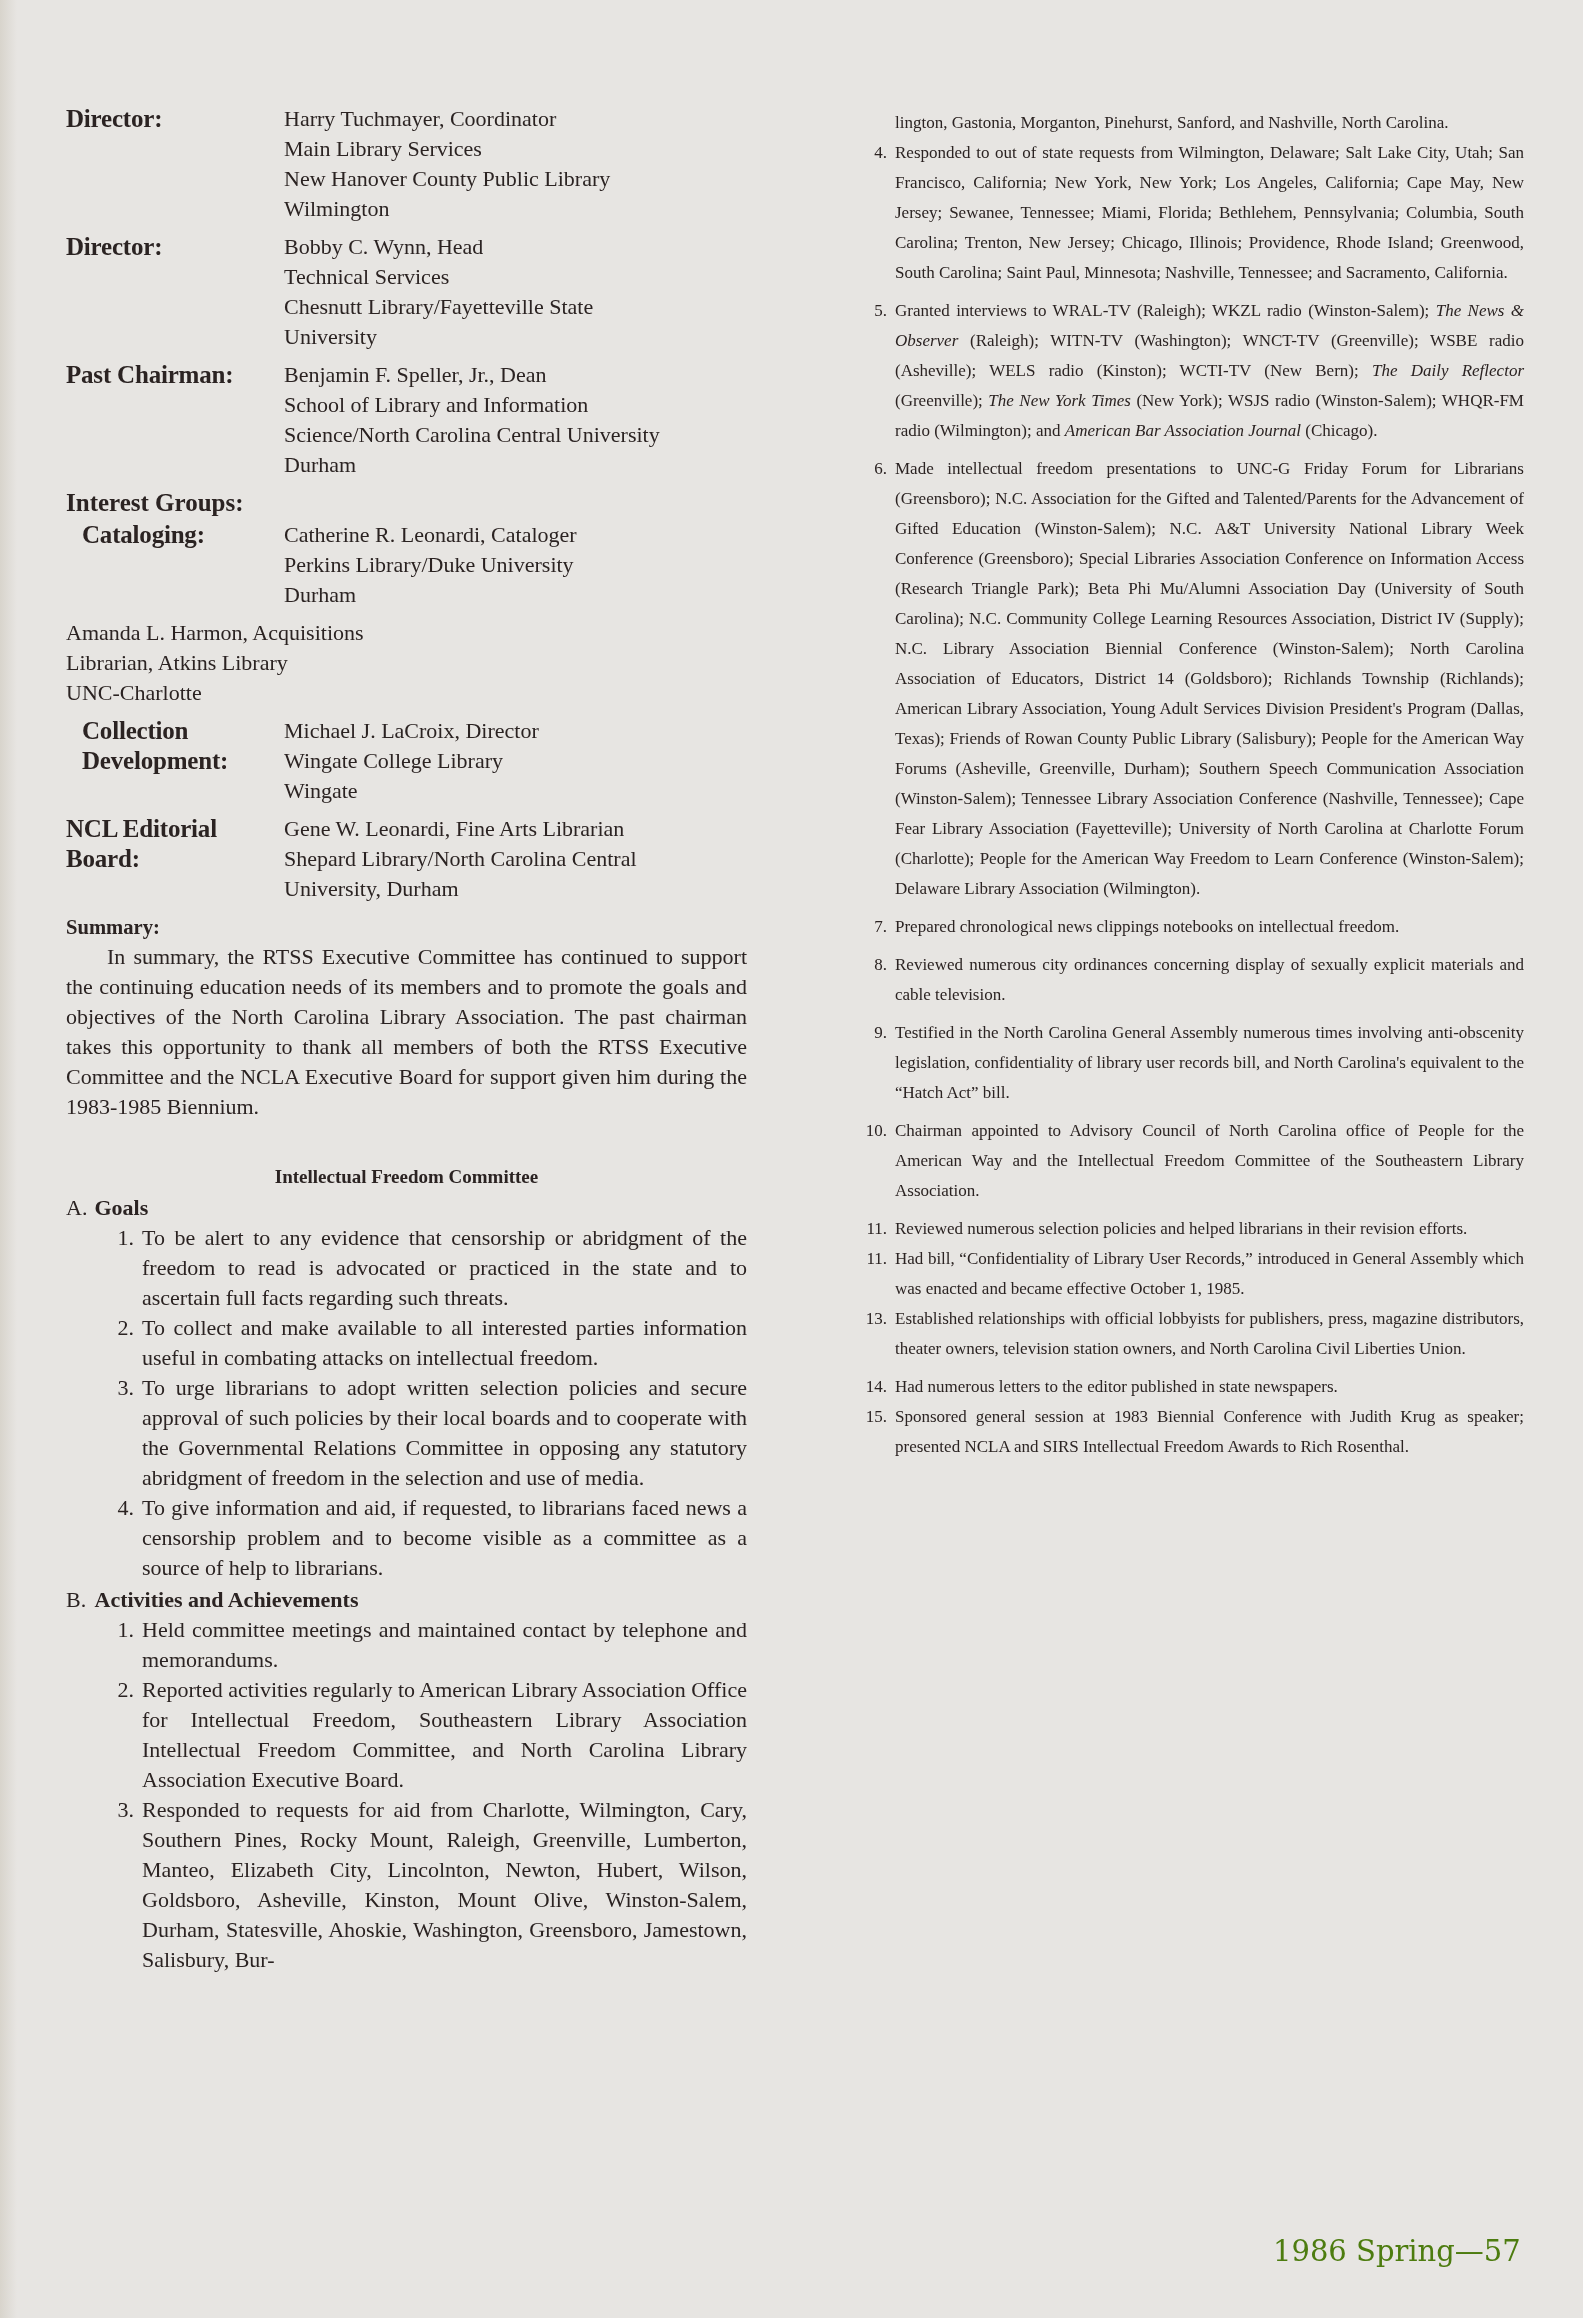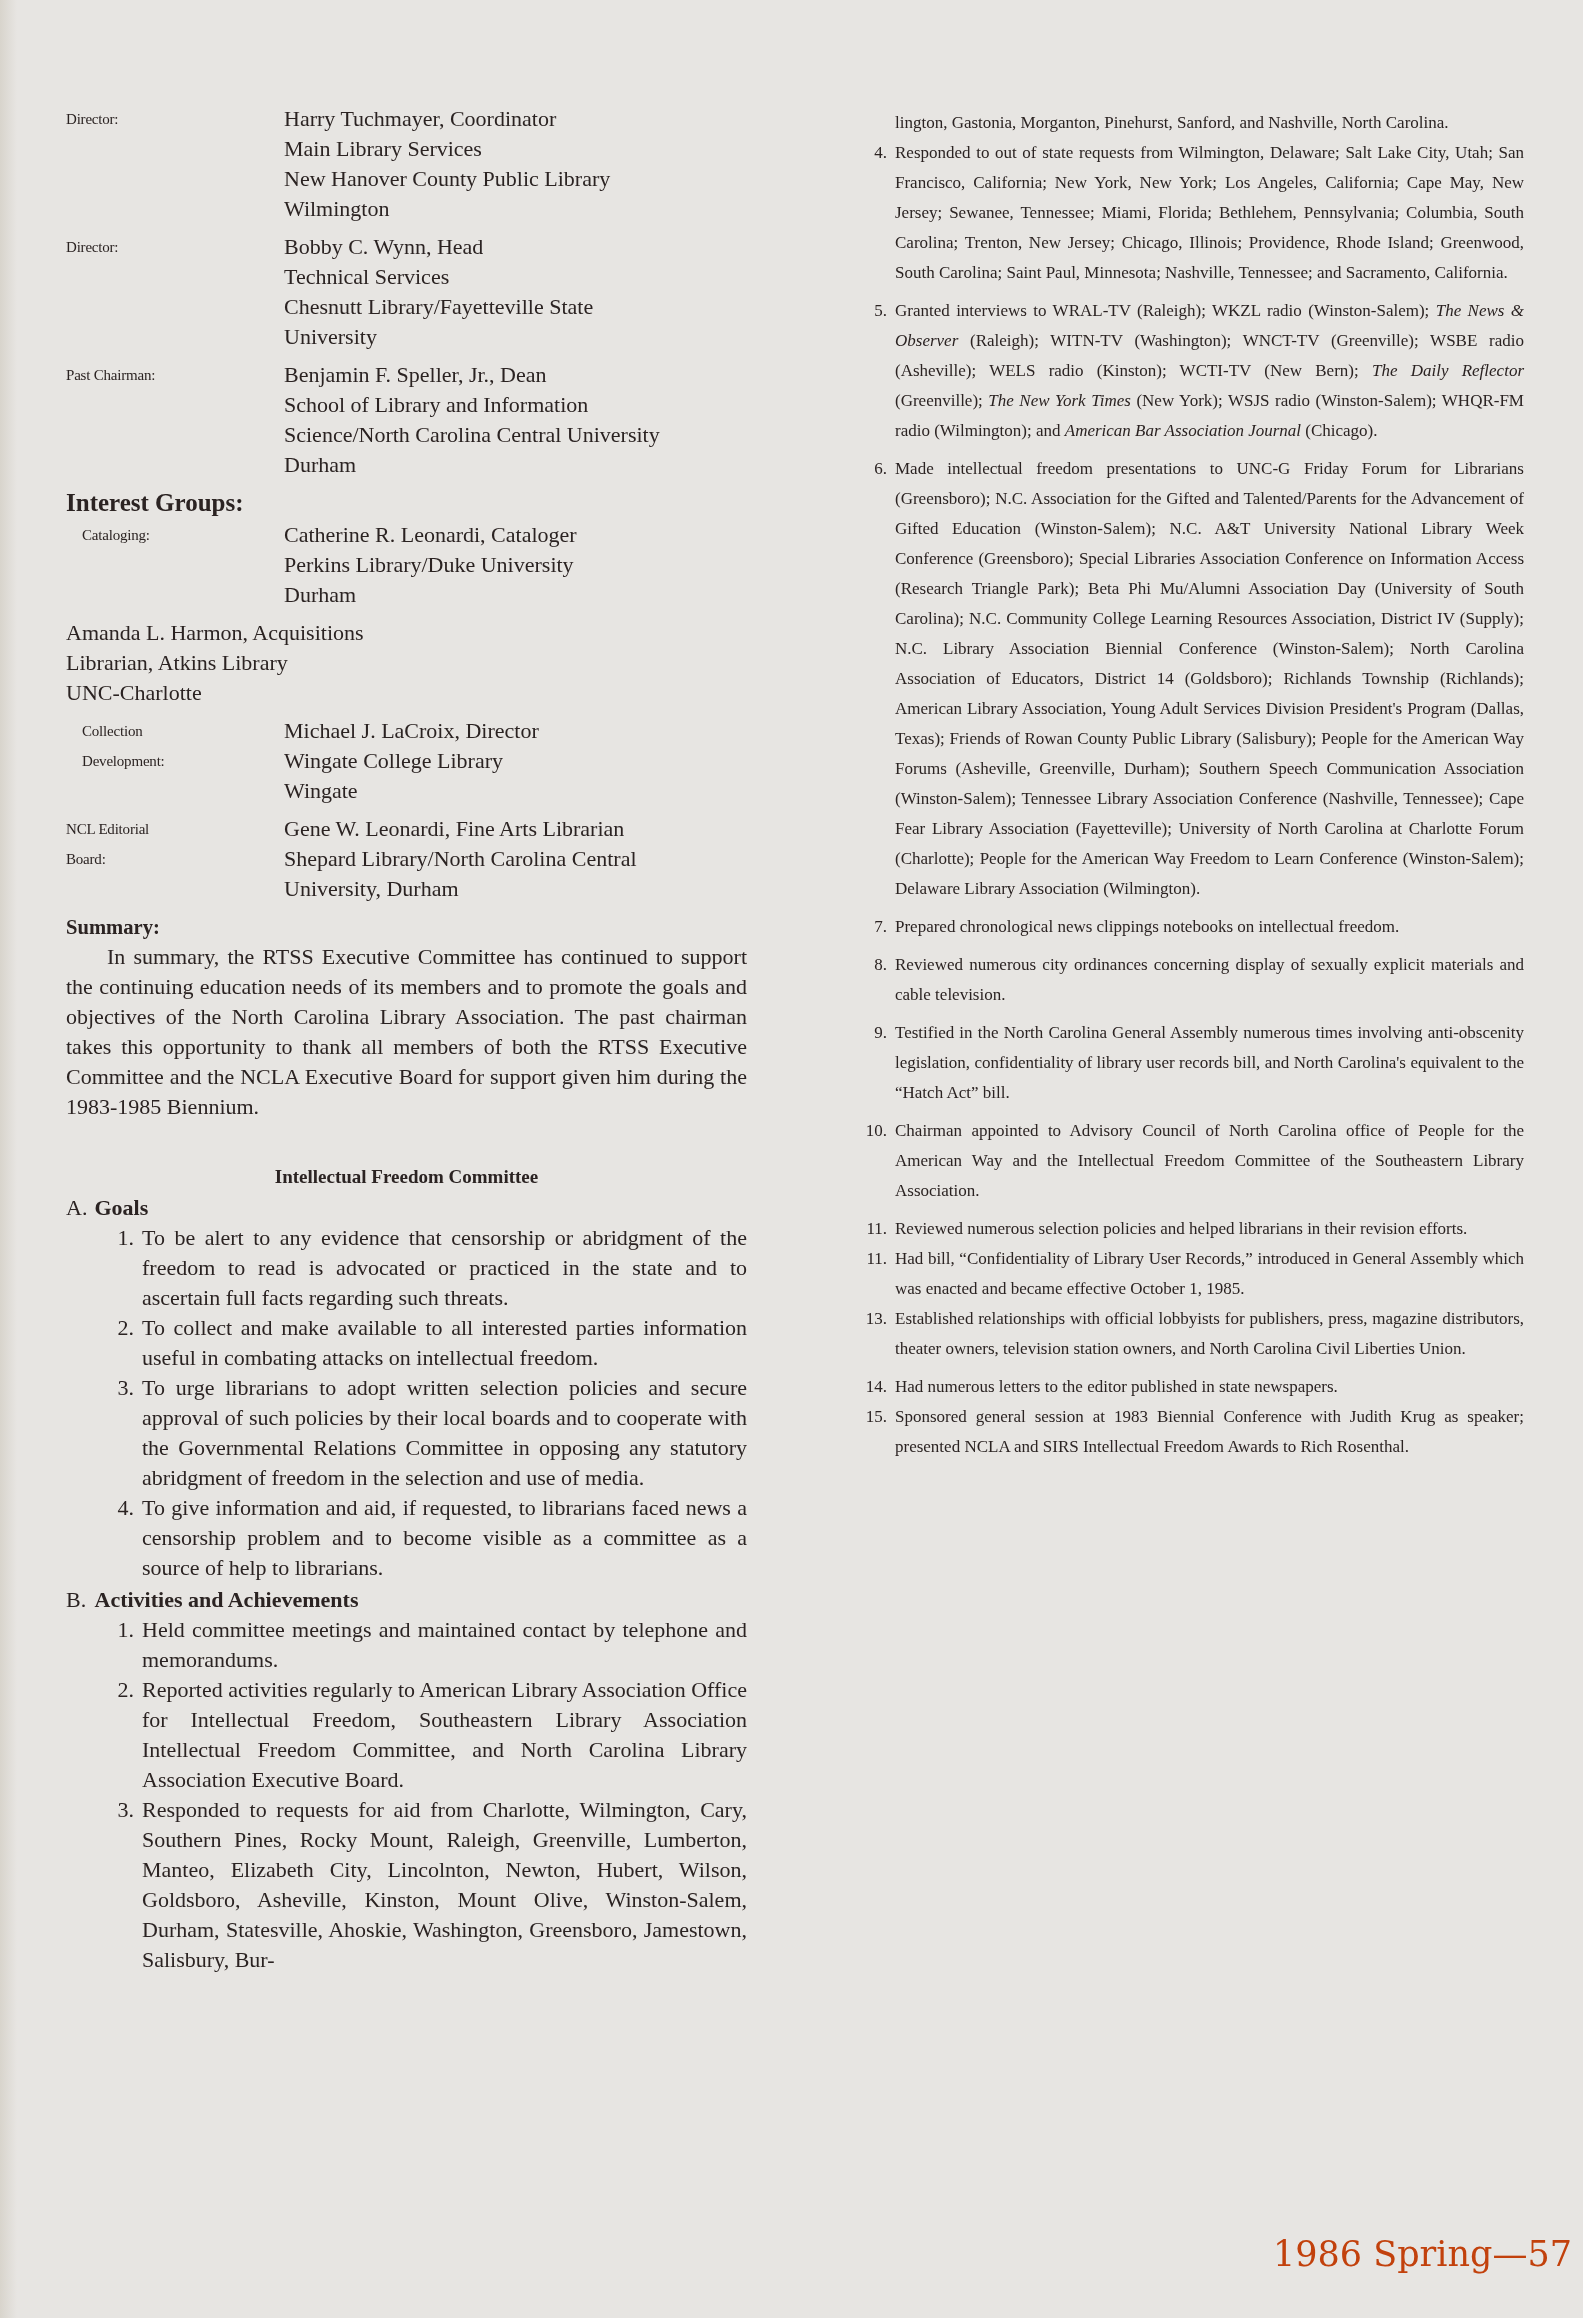--- a/index.html
+++ b/index.html
@@ -18,22 +18,22 @@
   .col-left {
     position: absolute; left: 66px; top: 104px; width: 681px;
     font-size: 22px; line-height: 30px;
   }
   .col-right {
     position: absolute; left: 859px; top: 108px; width: 665px;
     font-size: 17px; line-height: 30px;
   }
   .roster-row { display: flex; margin-bottom: 8px; }
   .roster-label {
-    width: 218px; flex: none; font-weight: normal;
-    font-size: 15px; letter-spacing: -0.2px;
+    width: 218px; flex: none; font-weight: bold;
+    font-size: 25px; letter-spacing: -0.2px;
   }
   .roster-label.sub { padding-left: 16px; width: 202px; }
   .roster-values { flex: 1; }
   .roster-values div { white-space: nowrap; }
   .group-heading { font-weight: bold; font-size: 25px; margin-bottom: 1.6px; }
   .summary-heading { font-weight: bold; font-size: 20.6px; }
   .para { text-align: justify; text-indent: 41px; }
   .section-title {
     font-weight: bold; text-align: center; margin-top: 40px; font-size: 19px;
   }
@@ -43,21 +43,21 @@
   .numlist li { display: flex; text-align: justify; }
   .numlist .num { width: 28px; flex: none; text-align: right; padding-right: 8px; }
   .numlist .txt { flex: 1; }
   .left-list { padding-left: 40px; }
   .right-list li { margin-bottom: 8px; }
   .right-list li.tight { margin-bottom: 0; }
   .cont { padding-left: 36px; text-align: justify; margin-bottom: 0; }
   .footer {
     position: absolute; left: 1273px; top: 2234px;
     font-family: "DejaVu Serif", "Liberation Serif", serif;
-    font-size: 35px; color: #c2410c;
+    font-size: 29px; color: #4d7c0f;
   }
   i { font-style: italic; }
 </style>
 </head>
 <body>
 
 <div class="page-shade"></div>
 
 <div class="col-left">
 

